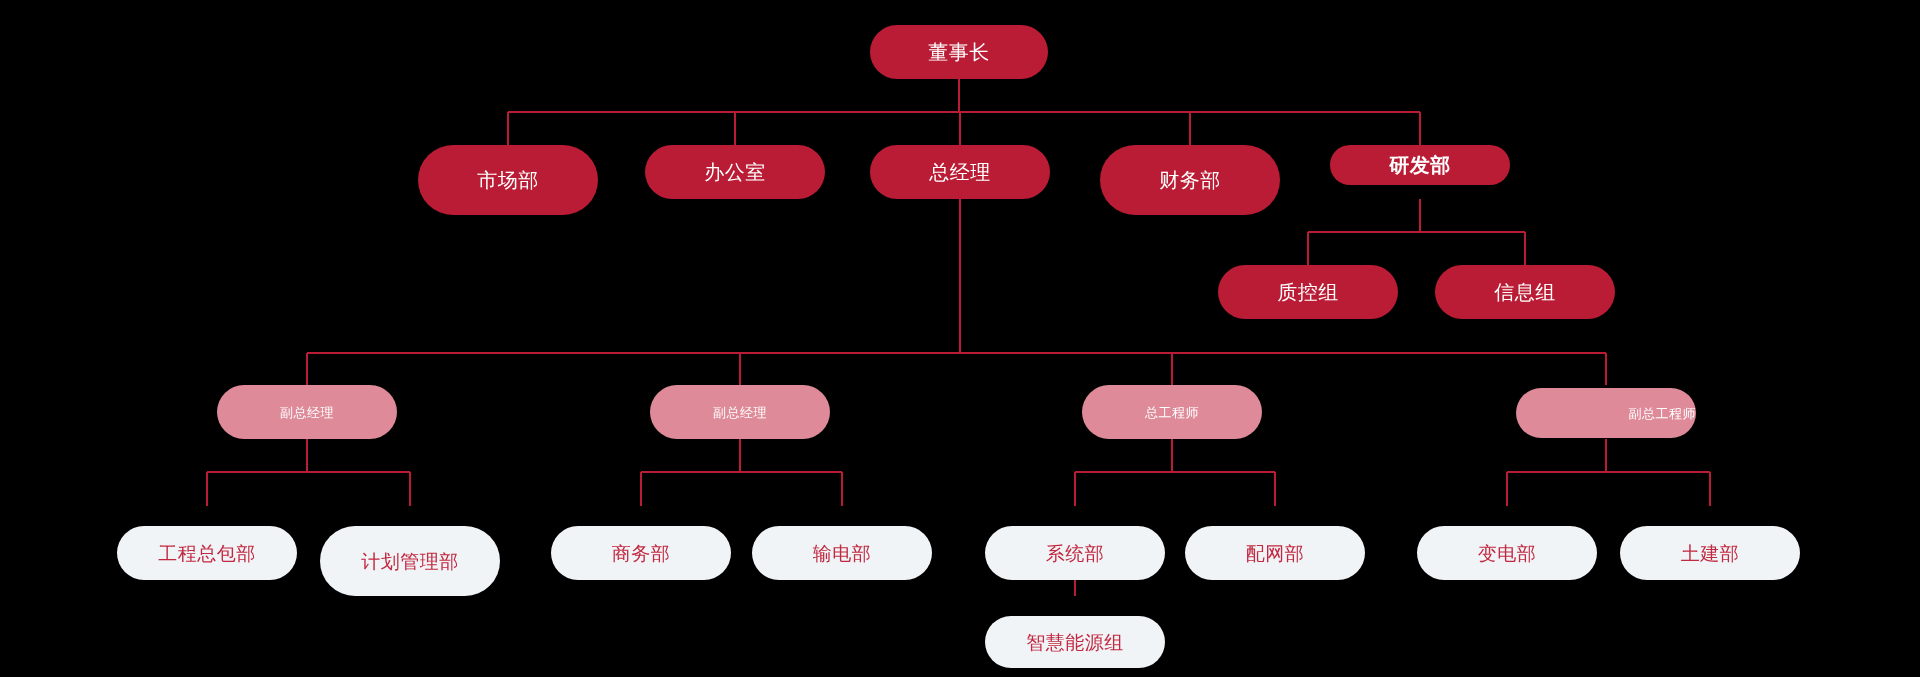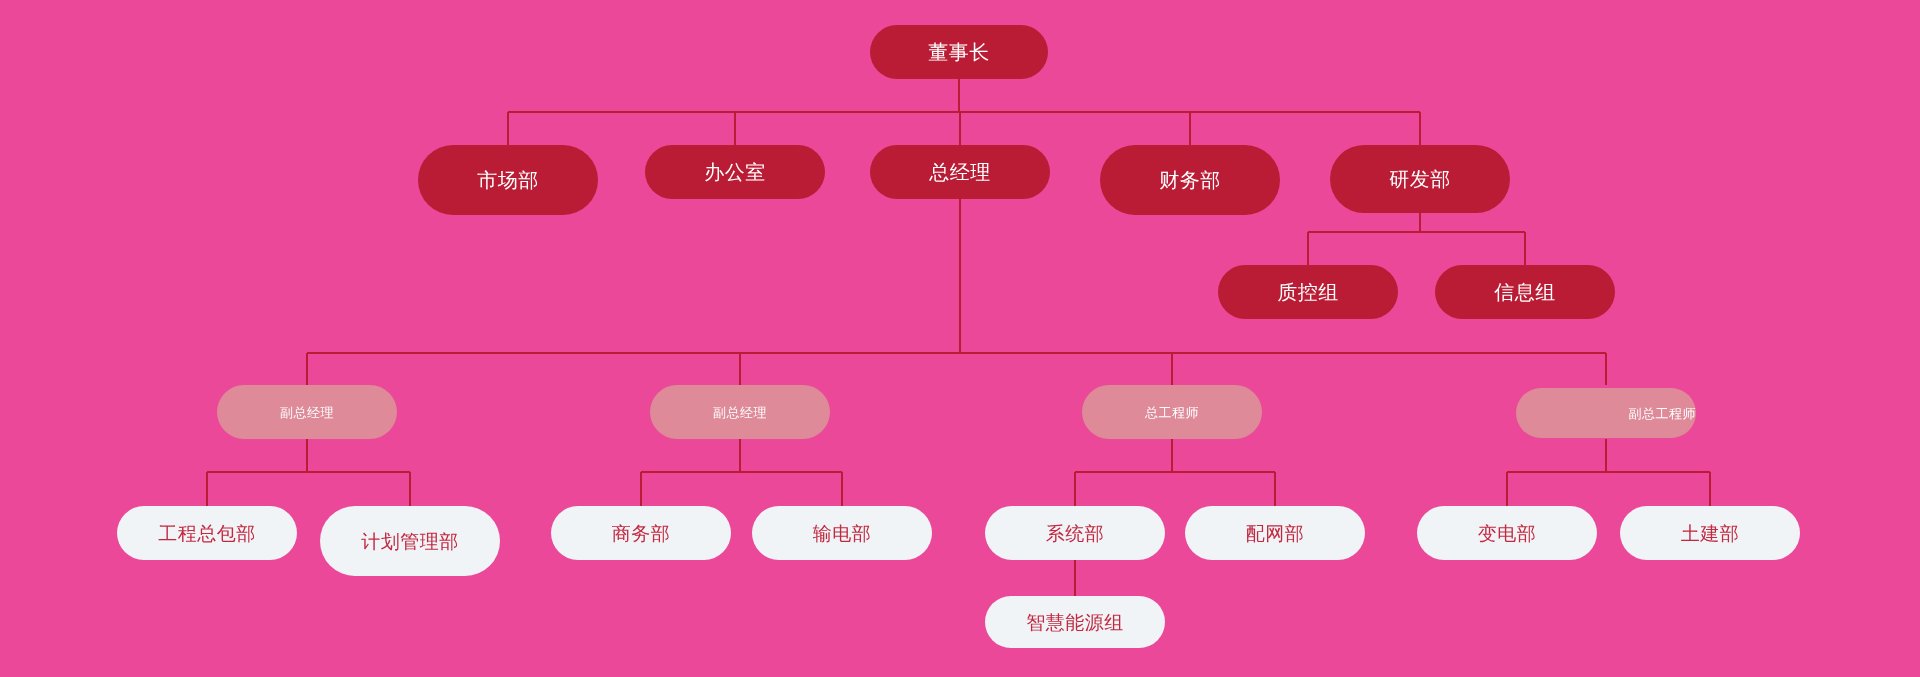--- a/index.html
+++ b/index.html
@@ -8,21 +8,21 @@
     padding: 0;
     background: #ffffff;
   }
   body {
     font-family: "Liberation Sans", "DejaVu Sans", sans-serif;
   }
   #chart-root {
     position: relative;
     width: 1920px;
     height: 677px;
-    background: #ec4899;
+    background: #000000;
     overflow: hidden;
   }
   #connector-layer {
     position: absolute;
     left: 0;
     top: 0;
     width: 1920px;
     height: 677px;
     pointer-events: none;
   }
@@ -49,20 +49,21 @@
   }
   .lvl-secondary {
     background: #DE8A99;
     color: #ffffff;
     font-size: 13px;
   }
   .lvl-leaf {
     background: #F0F4F7;
     color: #C22840;
     font-size: 19px;
+    margin-top: 20px;
   }
 </style>
 </head>
 <body>
 
 <div id="chart-root">
   <svg id="connector-layer" width="1920" height="677" viewBox="0 0 1920 677" aria-hidden="true">
       <line x1="959" y1="79" x2="959" y2="112" stroke="#B91C34" stroke-width="1.6" shape-rendering="crispEdges"></line>
       <line x1="508" y1="112" x2="1420" y2="112" stroke="#B91C34" stroke-width="1.6" shape-rendering="crispEdges"></line>
       <line x1="508" y1="112" x2="508" y2="145" stroke="#B91C34" stroke-width="1.6" shape-rendering="crispEdges"></line>
@@ -109,21 +110,21 @@
       </div>
       <div class="node lvl-primary" style="left: 645px; top: 145px; width: 180px; height: 54px;">
         <span class="node-label">办公室</span>
       </div>
       <div class="node lvl-primary" style="left: 870px; top: 145px; width: 180px; height: 54px;">
         <span class="node-label">总经理</span>
       </div>
       <div class="node lvl-primary" style="left: 1100px; top: 145px; width: 180px; height: 70px;">
         <span class="node-label">财务部</span>
       </div>
-      <div class="node lvl-primary" style="left: 1330px; top: 145px; width: 180px; height: 68px;">
+      <div class="node lvl-primary" style="left: 1330px; top: 145px; width: 180px; height: 40px; font-weight: bold;">
         <span class="node-label">研发部</span>
       </div>
       <div class="node lvl-primary" style="left: 1218px; top: 265px; width: 180px; height: 54px;">
         <span class="node-label">质控组</span>
       </div>
       <div class="node lvl-primary" style="left: 1435px; top: 265px; width: 180px; height: 54px;">
         <span class="node-label">信息组</span>
       </div>
       <div class="node lvl-secondary" style="left: 217px; top: 385px; width: 180px; height: 54px;">
         <span class="node-label">副总经理</span>

